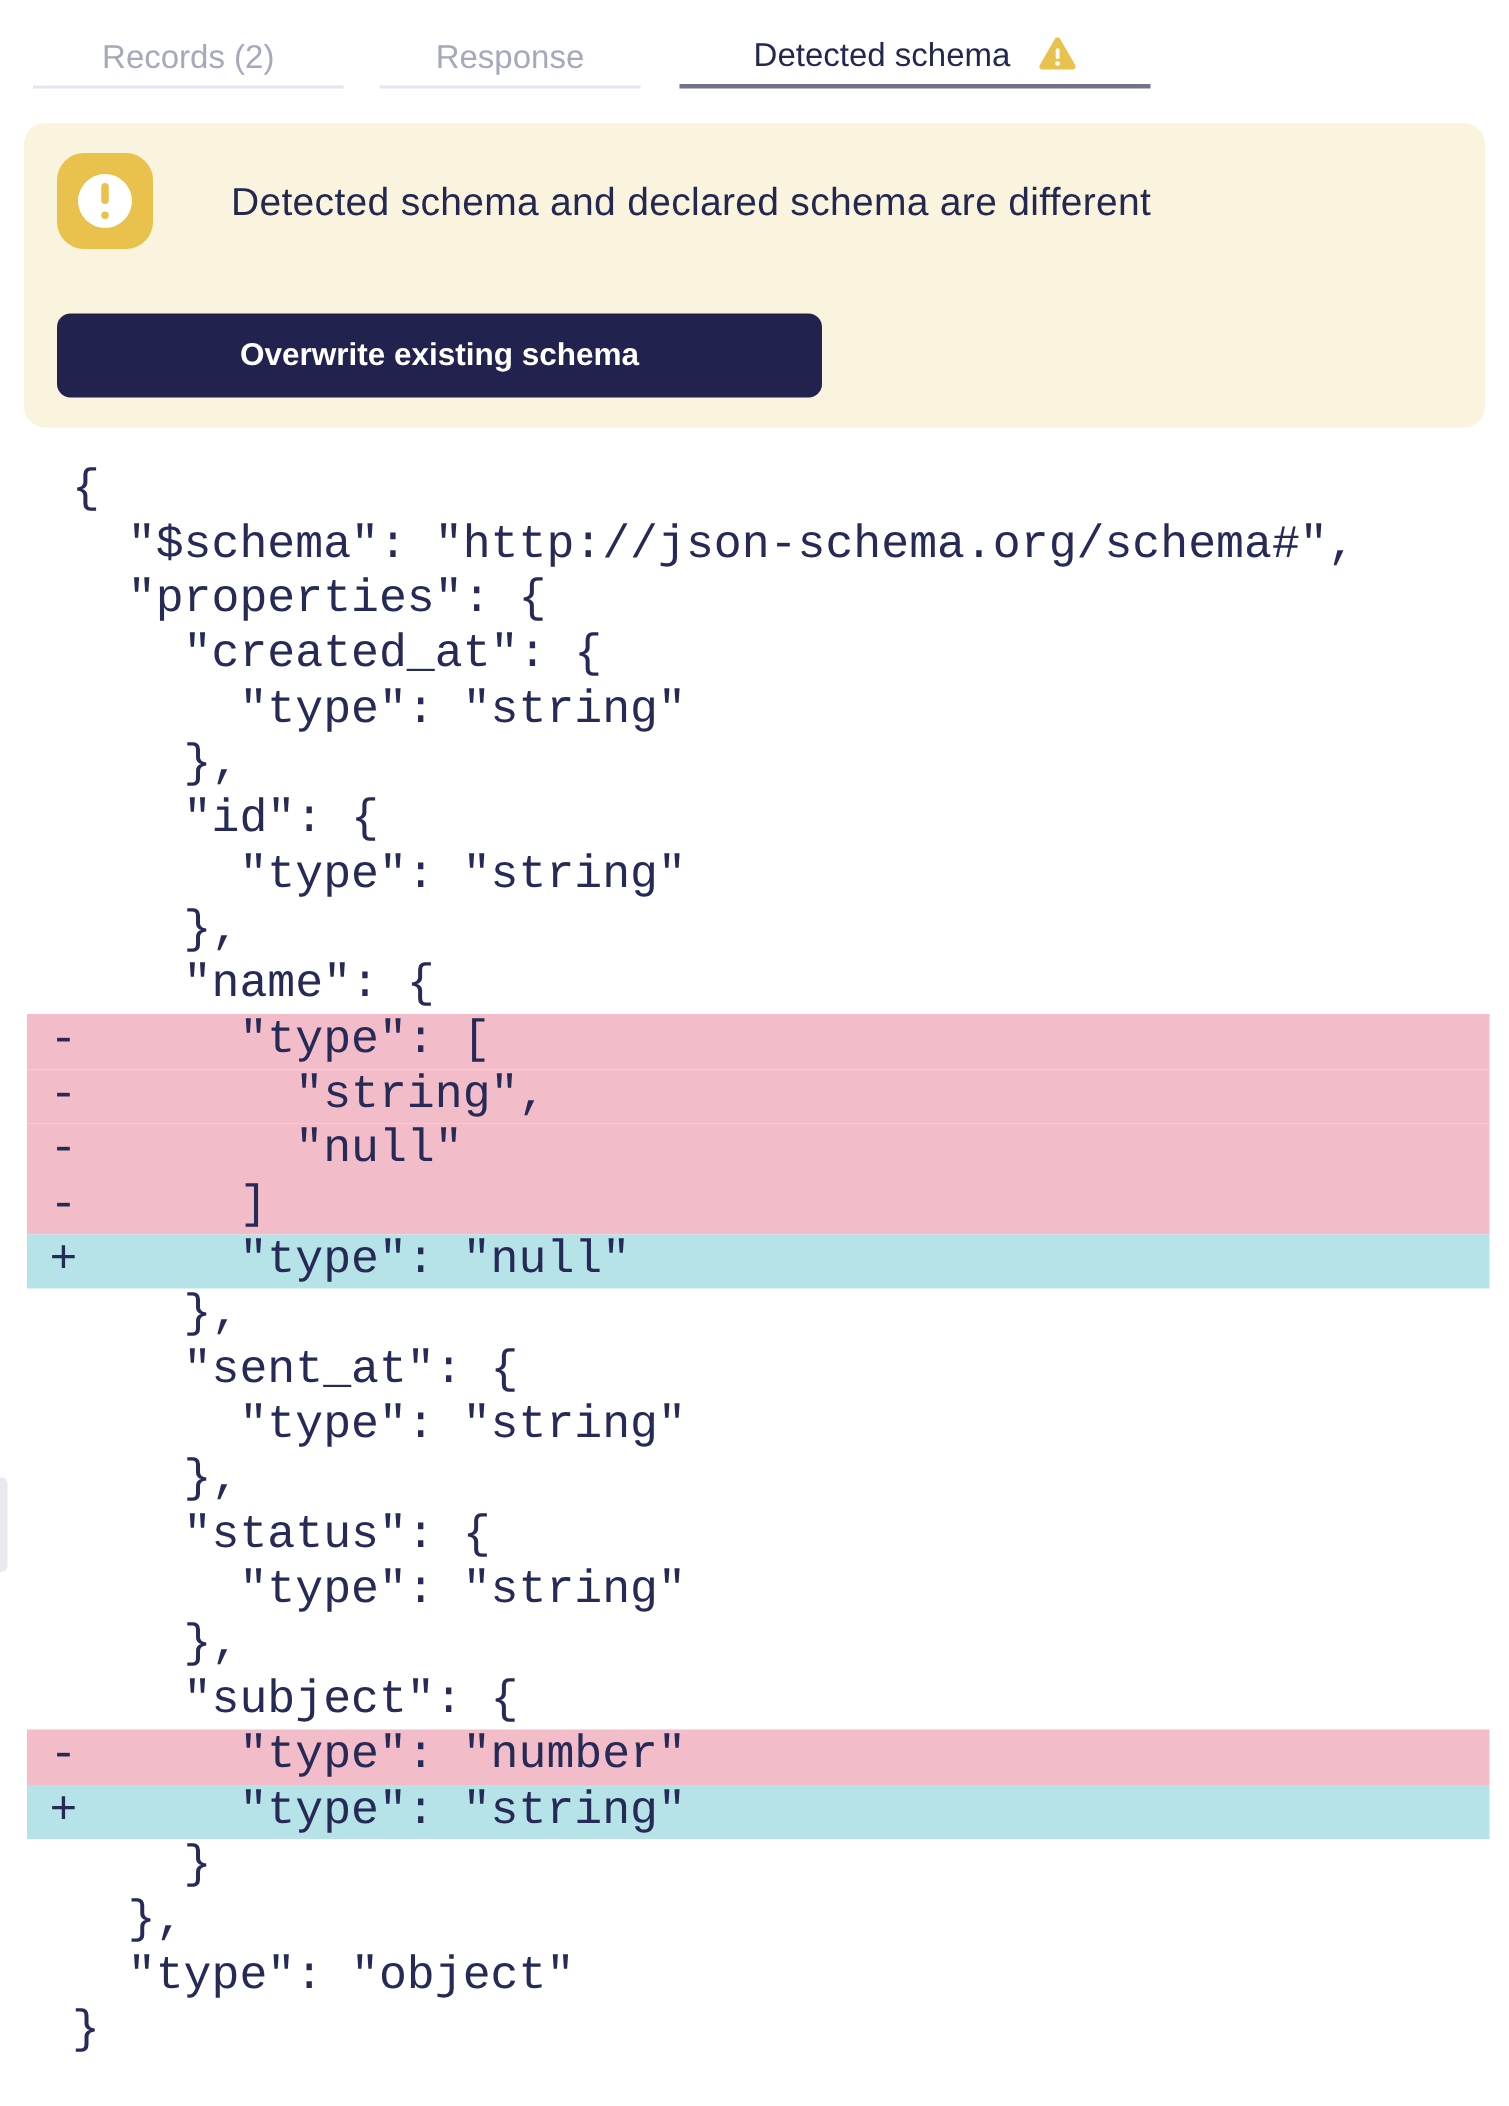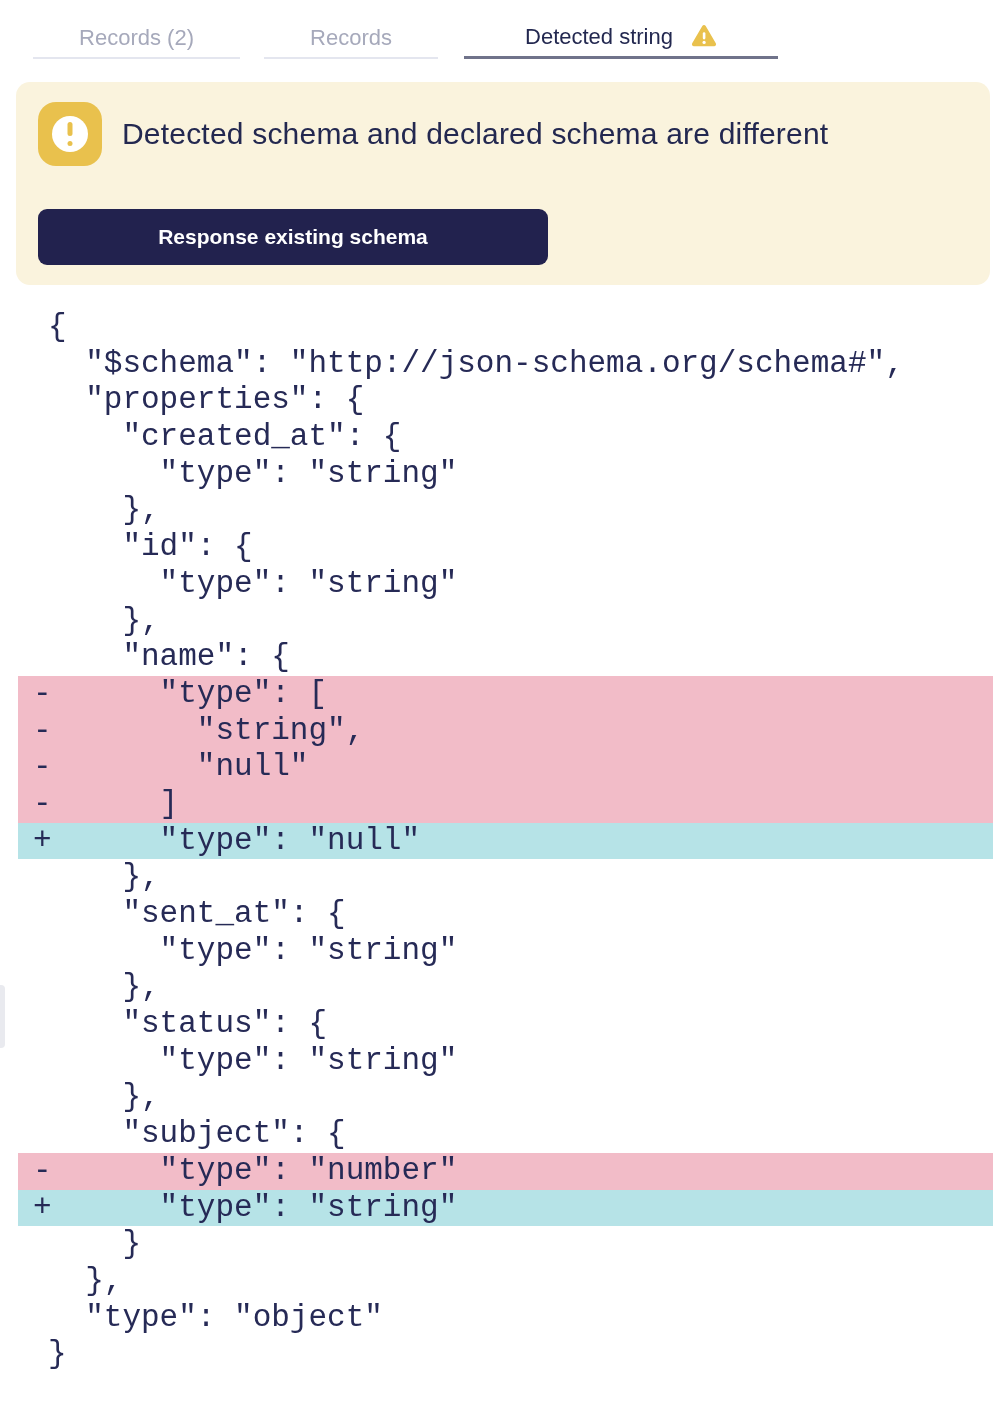--- a/index.html
+++ b/index.html
@@ -8,21 +8,21 @@
     width: 1006px; height: 1404px;
     background: #ffffff;
     font-family: "Liberation Sans", sans-serif;
     position: relative;
     overflow: hidden;
   }
 
   
   .tabs {
     display: flex;
-    padding: 0 16px 0 33px;
+    padding: 0 16px 0 22px;
     height: 59px;
     align-items: stretch;
   }
   .tab {
     display: flex; align-items: center; justify-content: center;
     gap: 18px;
     padding-top: 18px;
     border-bottom: 2px solid #E4E6EF;
     color: #A6A9BB;
     font-size: 22px; font-weight: 500;
@@ -55,21 +55,21 @@
   }
   .alert-circle { width: 36px; height: 36px; border-radius: 50%; background: #ffffff; position: relative; }
   .alert-bar {
     position: absolute; left: 50%; transform: translateX(-50%);
     top: 6px; width: 5px; height: 14px; border-radius: 3px; background: #E9C14D;
   }
   .alert-dot {
     position: absolute; left: 50%; transform: translateX(-50%);
     bottom: 6px; width: 5px; height: 5px; border-radius: 50%; background: #E9C14D;
   }
-  .banner-message { font-size: 30px; font-weight: 500; color: #232850; letter-spacing: .2px; }
+  .banner-message { font-size: 26px; font-weight: 500; color: #232850; letter-spacing: .2px; margin-left: 32px; }
   .banner-buttons { display: flex; gap: 22px; margin-top: 43px; }
   .btn {
     height: 56px; border: none; border-radius: 9px;
     background: #22224E; color: #ffffff;
     font-family: inherit; font-size: 21px; font-weight: 700;
     display: flex; align-items: center; justify-content: center;
     cursor: pointer;
   }
   .btn-overwrite { width: 510px; }
   .btn-merge     { width: 402px; }
@@ -102,24 +102,24 @@
   }
 </style>
 </head>
 <body>
 
 <div class="tabs">
   <div class="tab tab-records">
     <span>Records (2)</span>
   </div>
   <div class="tab tab-request">
-    <span>Records</span>
+    <span>Response</span>
   </div>
   <div class="tab tab-detected active">
-    <span>Detected string</span>
+    <span>Detected schema</span>
     <span>
       <svg class="warn-svg" width="26" height="24" viewBox="0 0 26 24">
         <path d="M11.3 1.9 L1.2 19.3 c-0.8 1.35 0.2 3 1.75 3 h20.1 c1.55 0 2.55 -1.65 1.75 -3 L14.7 1.9 c-0.75 -1.3 -2.65 -1.3 -3.4 0 Z" fill="#E9C14D"></path>
         <rect x="11.8" y="8.2" width="2.6" height="7.2" rx="1.3" fill="#ffffff"></rect>
         <circle cx="13.1" cy="18.4" r="1.6" fill="#ffffff"></circle>
       </svg>
     </span>
   </div>
 </div>
 
@@ -127,21 +127,21 @@
   <div class="banner-top">
     <div class="alert-badge">
       <div class="alert-circle">
         <div class="alert-bar"></div>
         <div class="alert-dot"></div>
       </div>
     </div>
     <div class="banner-message">Detected schema and declared schema are different</div>
   </div>
   <div class="banner-buttons">
-    <button class="btn btn-overwrite">Response existing schema</button>
+    <button class="btn btn-overwrite">Overwrite existing schema</button>
   </div>
 </div>
 
 <div class="code">
     <div class="line context"><span class="marker"></span><span>{</span></div>
     <div class="line context"><span class="marker"></span><span>  "$schema": "http://json-schema.org/schema#",</span></div>
     <div class="line context"><span class="marker"></span><span>  "properties": {</span></div>
     <div class="line context"><span class="marker"></span><span>    "created_at": {</span></div>
     <div class="line context"><span class="marker"></span><span>      "type": "string"</span></div>
     <div class="line context"><span class="marker"></span><span>    },</span></div>

